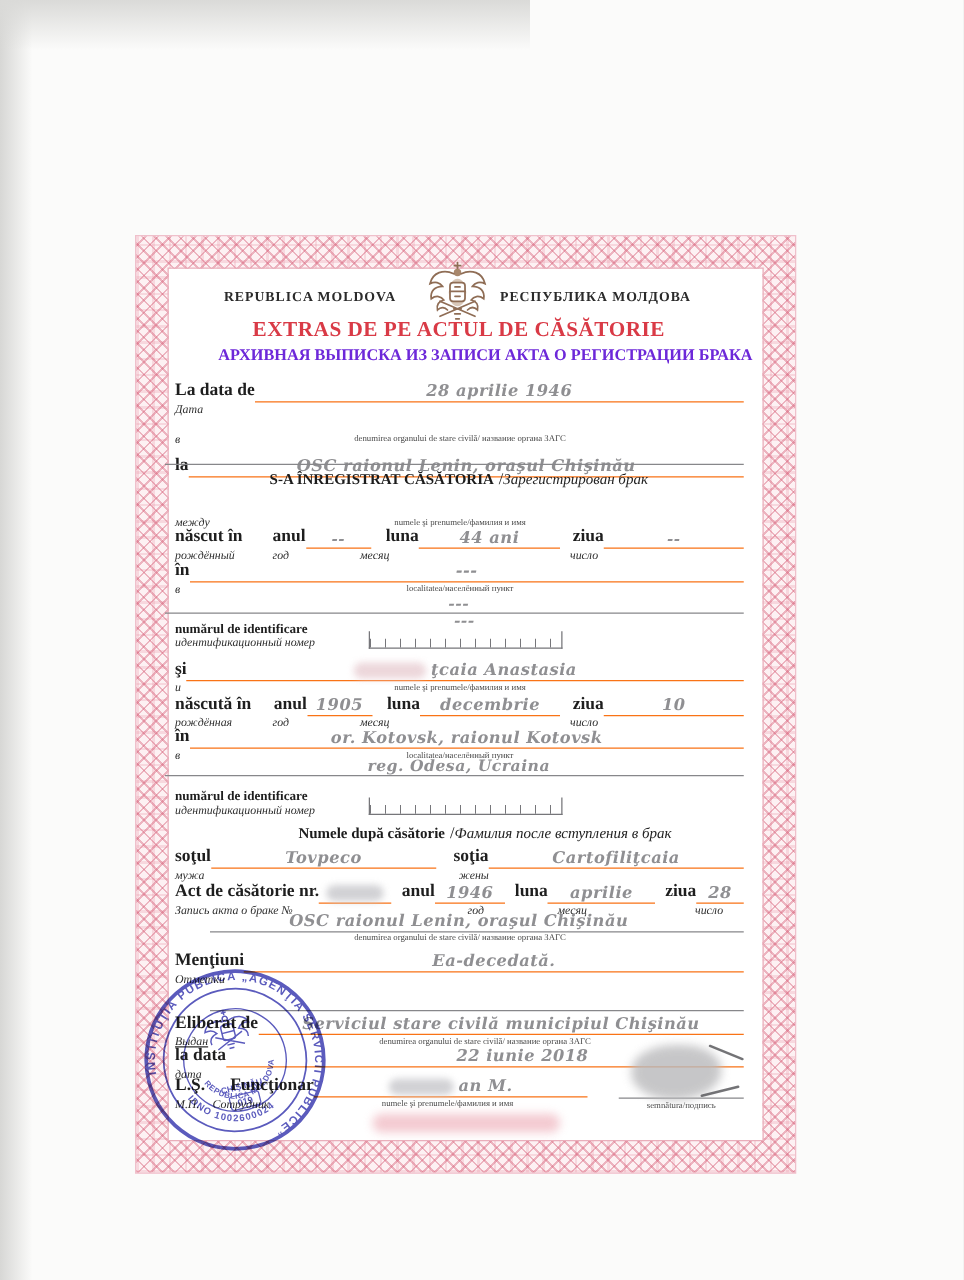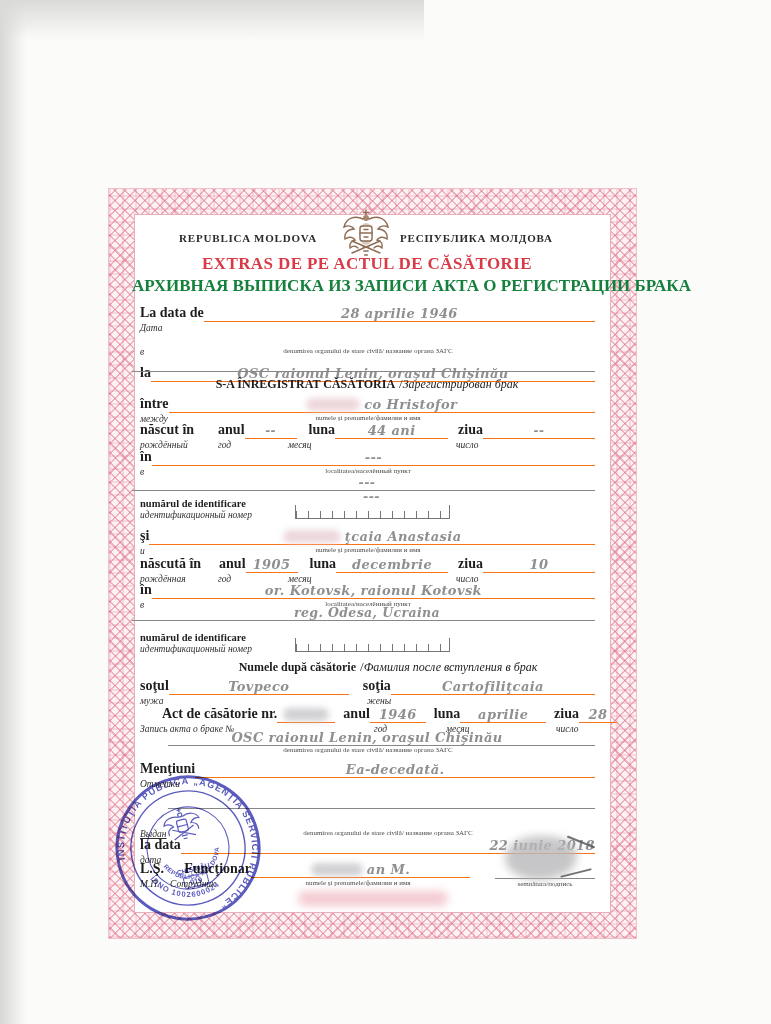--- a/index.html
+++ b/index.html
@@ -31,22 +31,22 @@
   .freeval{position:absolute;font-family:"DejaVu Serif",serif;font-style:italic;font-weight:bold;
            color:#8f8f92;font-size:12.5px;letter-spacing:.4px;white-space:nowrap;text-align:center;line-height:1;}
   .hline{position:absolute;border-top:1px solid #87878a;height:0;}
   .heading{position:absolute;text-align:center;white-space:nowrap;line-height:1;}
   .heading .hro{font-weight:bold;font-size:12px;color:#1c1c1c;}
   .heading .hsep{font-size:13px;}
   .heading .hru{font-style:italic;font-size:12px;color:#222;}
   .country{position:absolute;font-weight:bold;font-size:11px;letter-spacing:.8px;text-align:center;white-space:nowrap;color:#2b2b2b;}
   .title-ro{position:absolute;left:24px;width:470px;text-align:center;font-weight:bold;font-size:17px;
             letter-spacing:.4px;color:#d93a46;white-space:nowrap;}
-  .title-ru{position:absolute;left:24px;width:470px;text-align:right;font-weight:bold;font-size:17px;
-            color:#15803d;white-space:nowrap;}
+  .title-ru{position:absolute;left:24px;width:470px;text-align:right;font-weight:bold;font-size:13px;
+            color:#6d28d9;white-space:nowrap;}
   .comb{position:absolute;width:153px;height:13px;border-left:1px solid #76767a;border-right:1px solid #76767a;
         border-bottom:1px solid #76767a;
         background-image:repeating-linear-gradient(90deg,#76767a 0 1px,rgba(0,0,0,0) 1px 12px);
         background-size:100% 7px;background-repeat:repeat-x;background-position:0 100%;}
   .redact{display:inline-block;height:13px;border-radius:7px;background:#c6c6ca;filter:blur(3px);opacity:.8;margin-bottom:1px;}
   .redact.pinkish{background:#e8cdd2;}
   .blob-red{position:absolute;background:#f0b9c2;border-radius:9px;filter:blur(4px);opacity:.75;}
   .blob-sign{position:absolute;background:#b9b9bb;border-radius:50% 45% 55% 50%;filter:blur(4px);opacity:.8;}
   .pen{position:absolute;background:#5a5a5e;height:2px;border-radius:2px;opacity:.85;}
   .stamp{position:absolute;mix-blend-mode:multiply;opacity:.88;}
@@ -103,27 +103,20 @@
     <span class="sub" style="left:32px;top:160px;">в</span>
     <span class="cap" style="left:140px;top:160px;width:240px;">denumirea organului de stare civilă/ название органа ЗАГС</span>
 
     <div class="hline" style="left:24px;top:183px;width:463px;"></div>
 
     <div class="heading" style="left:24px;top:187px;width:470px;">
       <span class="hro">S-A ÎNREGISTRAT CĂSĂTORIA</span>
       <span class="hsep">/</span><span class="hru">Зарегистрирован брак</span>
     </div>
 
-    <div class="row" style="left:32px;top:208px;width:455px;">
-      <span class="lbl">între</span>
-      <span class="fill">
-        <span class="redact pinkish" style="width:54px;"></span>
-        <span class="val">co Hristofor</span>
-      </span>
-    </div>
     <span class="sub" style="left:32px;top:227px;">между</span>
     <span class="cap" style="left:150px;top:227px;width:220px;">numele şi prenumele/фамилия и имя</span>
 
     <div class="row" style="left:32px;top:234px;width:455px;">
       <span class="lbl">născut în</span>
       <span class="lbl" style="margin-left:24px;">anul</span>
       <span class="fill fixed" style="width:52px;">
           <span class="val small">--</span>
         </span>
       <span class="lbl" style="margin-left:12px;">luna</span>
@@ -214,21 +207,21 @@
           <span class="val">Tovpeco</span>
         </span>
       <span class="lbl" style="margin-left:14px;">soţia</span>
       <span class="fill">
           <span class="val">Cartofiliţcaia</span>
         </span>
     </div>
     <span class="sub" style="left:32px;top:509px;">мужа</span>
     <span class="sub" style="left:259px;top:509px;">жены</span>
 
-    <div class="row" style="left:32px;top:518px;width:455px;margin-left:22px;">
+    <div class="row" style="left:32px;top:518px;width:455px;">
       <span class="lbl">Act de căsătorie nr.</span>
       <span class="fill fixed" style="width:58px;">
           <span class="redact" style="width:46px;"></span>
         </span>
       <span class="lbl" style="margin-left:8px;">anul</span>
       <span class="fill fixed" style="width:56px;">
           <span class="val">1946</span>
         </span>
       <span class="lbl" style="margin-left:8px;">luna</span>
       <span class="fill">
@@ -250,26 +243,32 @@
 
     <div class="row" style="left:32px;top:573px;width:455px;">
       <span class="lbl">Menţiuni</span>
       <span class="fill">
           <span class="val">Ea-decedată.</span>
         </span>
     </div>
     <span class="sub" style="left:32px;top:592px;">Отметки</span>
     <div class="hline" style="left:60px;top:620px;width:427px;"></div>
 
+    <div class="row" style="left:32px;top:623px;width:455px;">
+      <span class="lbl">Eliberat de</span>
+      <span class="fill">
+          <span class="val">Serviciul stare civilă municipiul Chişinău</span>
+        </span>
+    </div>
     <span class="sub" style="left:32px;top:642px;text-decoration:underline;">Выдан</span>
     <span class="cap" style="left:150px;top:642px;width:260px;">denumirea organului de stare civilă/ название органа ЗАГС</span>
 
     <div class="row" style="left:32px;top:649px;width:455px;">
       <span class="lbl">la data</span>
-      <span class="fill" style="justify-content:flex-end;padding-left:60px;">
+      <span class="fill" style="justify-content:center;padding-left:60px;">
           <span class="val">22 iunie 2018</span>
         </span>
     </div>
     <span class="sub" style="left:32px;top:668px;">дата</span>
 
     <div class="row" style="left:32px;top:673px;width:330px;">
       <span class="lbl">L.Ş.</span>
       <span class="lbl" style="margin-left:20px;">Funcţionar</span>
       <span class="fill">
         <span class="redact" style="width:52px;"></span>

